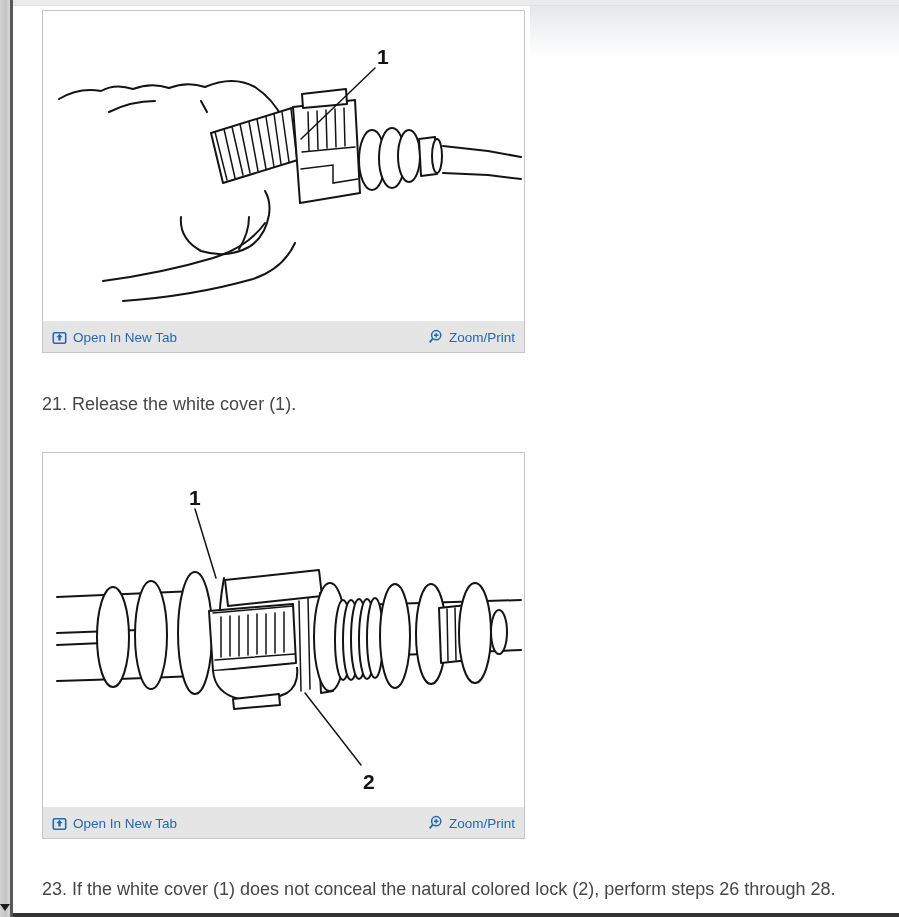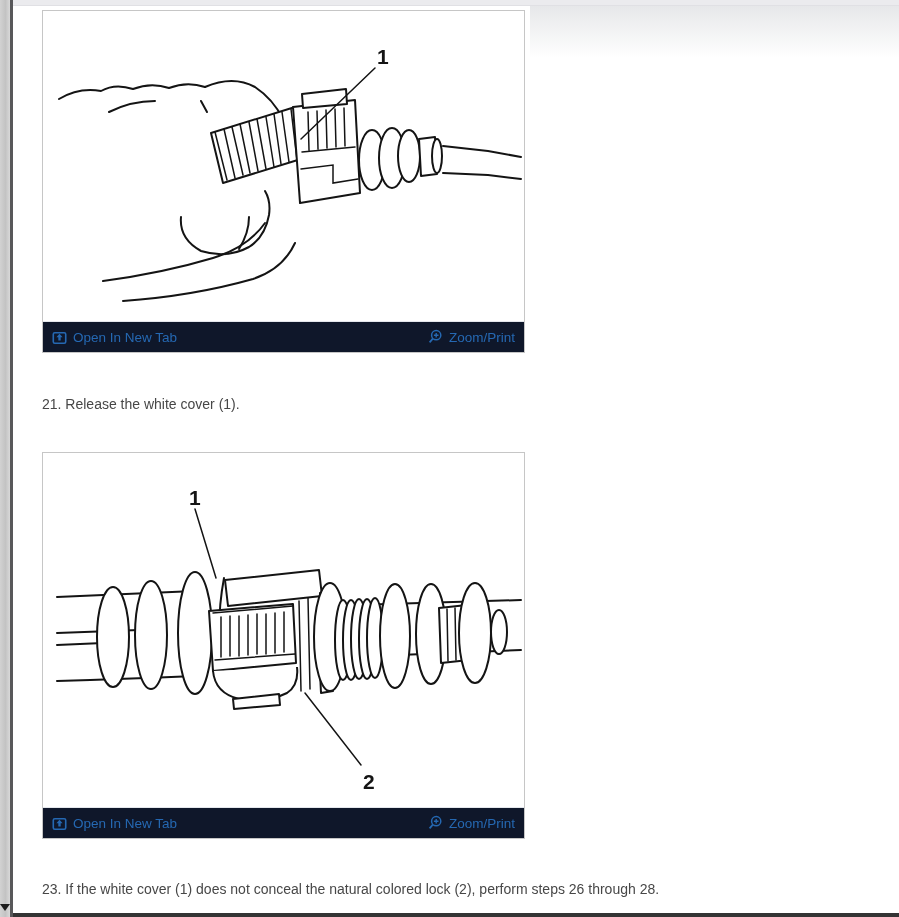--- a/index.html
+++ b/index.html
@@ -26,28 +26,28 @@
 
   .figure-card { width:483px; margin-left:29px; border:1px solid #c6c6c6;
                  background:#fff; }
   .figure-card.first { margin-top:4px; }
   .figure-card.second { margin-top:40px; }
   .fig-image { position:relative; background:#fff; }
   .fig-image.h1 { height:310px; }
   .fig-image.h2 { height:354px; }
   .fig-image svg { display:block; width:483px; height:100%; }
 
-  .fig-toolbar { height:31px; background:#0f172a; border-top:1px solid #e4e7ec;
+  .fig-toolbar { height:31px; background:#e5e5e5; border-top:1px solid #e4e7ec;
                  display:flex; justify-content:space-between; align-items:center;
                  padding:0 9px; }
   .tool-link { display:flex; align-items:center; gap:6px; color:#2568b2;
                font-size:13.5px; cursor:pointer; text-decoration:none; }
   .tool-link svg { display:block; }
 
-  .step-text { margin:0; margin-left:29px; color:#474747; font-size:14px; }
+  .step-text { margin:0; margin-left:29px; color:#474747; font-size:18px; }
   .step-21 { margin-top:43px; line-height:16px; }
   .steps-22-23 { margin-top:40px; line-height:20px; }
   .steps-22-23 p { margin:0; }
 
   .bottom-divider { position:absolute; left:13px; right:0; bottom:0; height:4px;
                     background:#343434; }
 
   
   .ln { fill:none; stroke:#141414; stroke-width:2; stroke-linecap:round; stroke-linejoin:round; }
   .wf { fill:#ffffff; stroke:#141414; stroke-width:2; stroke-linejoin:round; }

